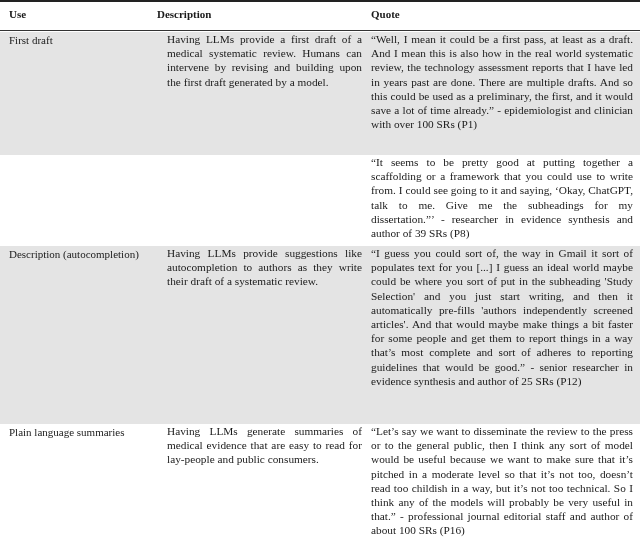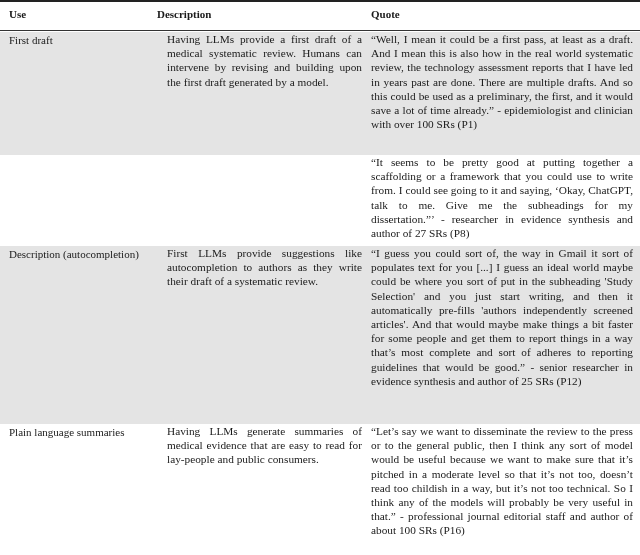--- a/index.html
+++ b/index.html
@@ -41,30 +41,30 @@
     <div class="cell desc">
         <span>Having LLMs provide a first draft of a medical systematic review. Humans can intervene by revising and building upon the first draft generated by a model.</span>
       </div>
     <div class="cell quote">
         <span>“Well, I mean it could be a first pass, at least as a draft. And I mean this is also how in the real world systematic review, the technology assessment reports that I have led in years past are done. There are multiple drafts. And so this could be used as a preliminary, the first, and it would save a lot of time already.” - epidemiologist and clinician with over 100 SRs (P1)</span>
       </div>
   </div>
 
   <div class="row" style="top:155px;height:91px">
     <div class="cell quote">
-        <span>“It seems to be pretty good at putting together a scaffolding or a framework that you could use to write from. I could see going to it and saying, ‘Okay, ChatGPT, talk to me. Give me the subheadings for my dissertation.”’ - researcher in evidence synthesis and author of 27 SRs (P8)</span>
+        <span>“It seems to be pretty good at putting together a scaffolding or a framework that you could use to write from. I could see going to it and saying, ‘Okay, ChatGPT, talk to me. Give me the subheadings for my dissertation.”’ - researcher in evidence synthesis and author of 39 SRs (P8)</span>
       </div>
   </div>
 
   <div class="row shaded" style="top:246px;height:178px">
     <div class="cell use">
         <span>Description (autocompletion)</span>
       </div>
     <div class="cell desc">
-        <span>First LLMs provide suggestions like autocompletion to authors as they write their draft of a systematic review.</span>
+        <span>Having LLMs provide suggestions like autocompletion to authors as they write their draft of a systematic review.</span>
       </div>
     <div class="cell quote">
         <span>“I guess you could sort of, the way in Gmail it sort of populates text for you [...] I guess an ideal world maybe could be where you sort of put in the subheading 'Study Selection' and you just start writing, and then it automatically pre-fills 'authors independently screened articles'. And that would maybe make things a bit faster for some people and get them to report things in a way that’s most complete and sort of adheres to reporting guidelines that would be good.” - senior researcher in evidence synthesis and author of 25 SRs (P12)</span>
       </div>
   </div>
 
   <div class="row" style="top:424px;height:131px">
     <div class="cell desc">
         <span>Having LLMs generate summaries of medical evidence that are easy to read for lay-people and public consumers.</span>
       </div>

